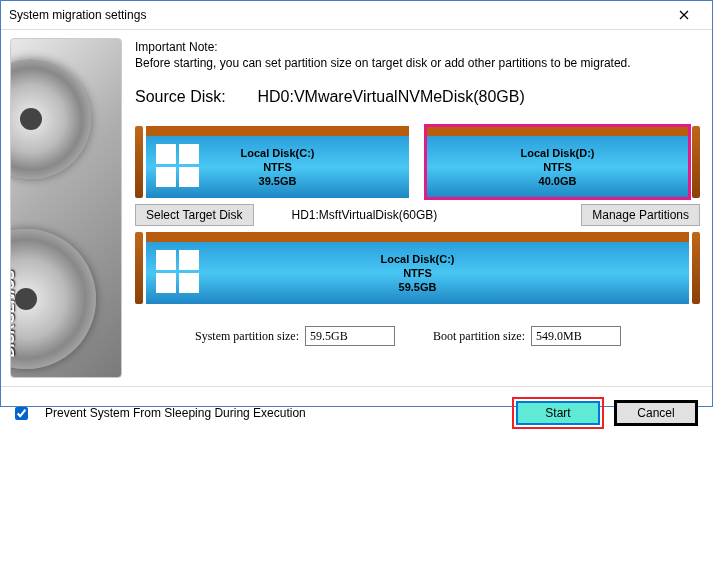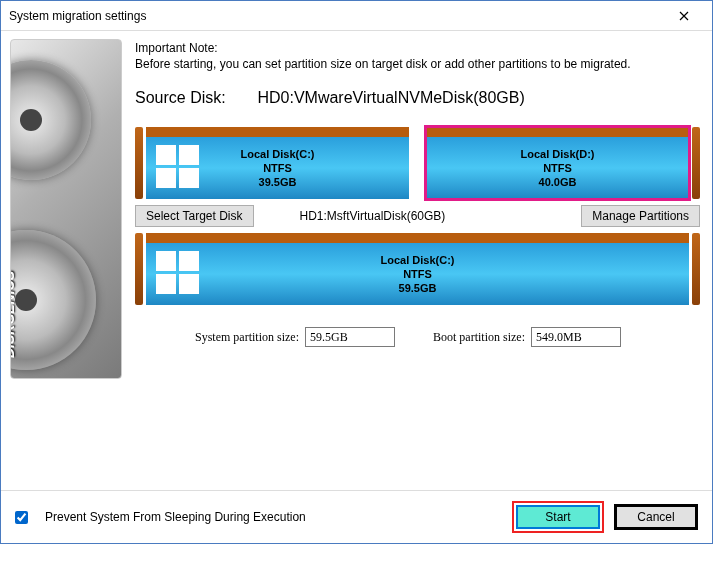--- a/index.html
+++ b/index.html
@@ -5,21 +5,21 @@
 * { box-sizing: border-box; margin: 0; padding: 0; }
 body {
   font-family: 'Segoe UI', Tahoma, sans-serif;
   font-size: 12px;
   background: #fff;
   color: #000;
   width: 713px;
   height: 578px;
   overflow: hidden;
 }
-.window { width: 713px; height: 544px; border: 1px solid #4a7bc0; background: #fff; display: flex; flex-direction: column; }
+.window { width: 713px; height: 407px; border: 1px solid #4a7bc0; background: #fff; display: flex; flex-direction: column; }
 .titlebar { height: 30px; background: #fff; border-bottom: 1px solid #ddd; display: flex; align-items: center; padding: 0 8px; }
 .titlebar .title { flex: 1; font-size: 12px; }
 .titlebar .close { width: 40px; height: 28px; display: flex; align-items: center; justify-content: center; cursor: pointer; }
 .titlebar .close svg { width: 10px; height: 10px; }
 .body { flex: 1; display: flex; }
 .sidebar { width: 130px; padding: 8px; display: flex; align-items: flex-start; justify-content: center; }
 .sidebar-img {
   width: 112px; height: 340px;
   background: linear-gradient(135deg,#e8e8e8 0%,#b0b0b0 40%,#7a7a7a 100%);
   border: 1px solid #ccc; border-radius: 4px;
@@ -44,21 +44,21 @@
   border-top: 10px solid #b85d0e;
   background: linear-gradient(#2a9fdc,#49c7f4,#1e87c4);
   display:flex; align-items:center; justify-content:center;
   text-align:center; font-size:11px; line-height:1.3; height:72px;
 }
 .partition.sel { outline: 3px solid #e11b88; outline-offset:-1px; }
 .partition .ptxt { font-weight:600; }
 .winlogo { position:absolute; left:10px; top:50%; transform:translateY(-50%); width:46px; height:46px; }
 .winlogo .pane { position:absolute; background:#fff; width:20px; height:20px; }
 .winlogo .a{left:0;top:0;} .winlogo .b{left:23px;top:0;} .winlogo .c{left:0;top:23px;} .winlogo .d{left:23px;top:23px;}
-.ctrl-row { display:flex; align-items:center; gap:22px; margin:4px 0 6px; }
+.ctrl-row { display:flex; align-items:center; gap:14px; margin:4px 0 6px; }
 .btn {
   font-size:12px; font-family:inherit; padding:3px 10px; min-width:100px;
   background:#e1e1e1; border:1px solid #adadad; cursor:pointer;
 }
 .tgt-label { font-size:12px; margin-left:24px; flex:1; }
 .size-row { display:flex; gap:38px; align-items:flex-start; margin-top:22px; padding-left:60px;font-family:Liberation Serif, serif; }
 .size-grp { display:flex; align-items:center; gap:6px; font-size:12px; }
 .size-input { width:90px; font-size:12px; font-family:inherit; border:1px solid #7a7a7a; padding:2px 4px; height:20px; }
 .footer { border-top:1px solid #ddd; padding:10px 14px; display:flex; align-items:center; }
 .chk { display:flex; align-items:center; gap:17px; font-size:12px; }

